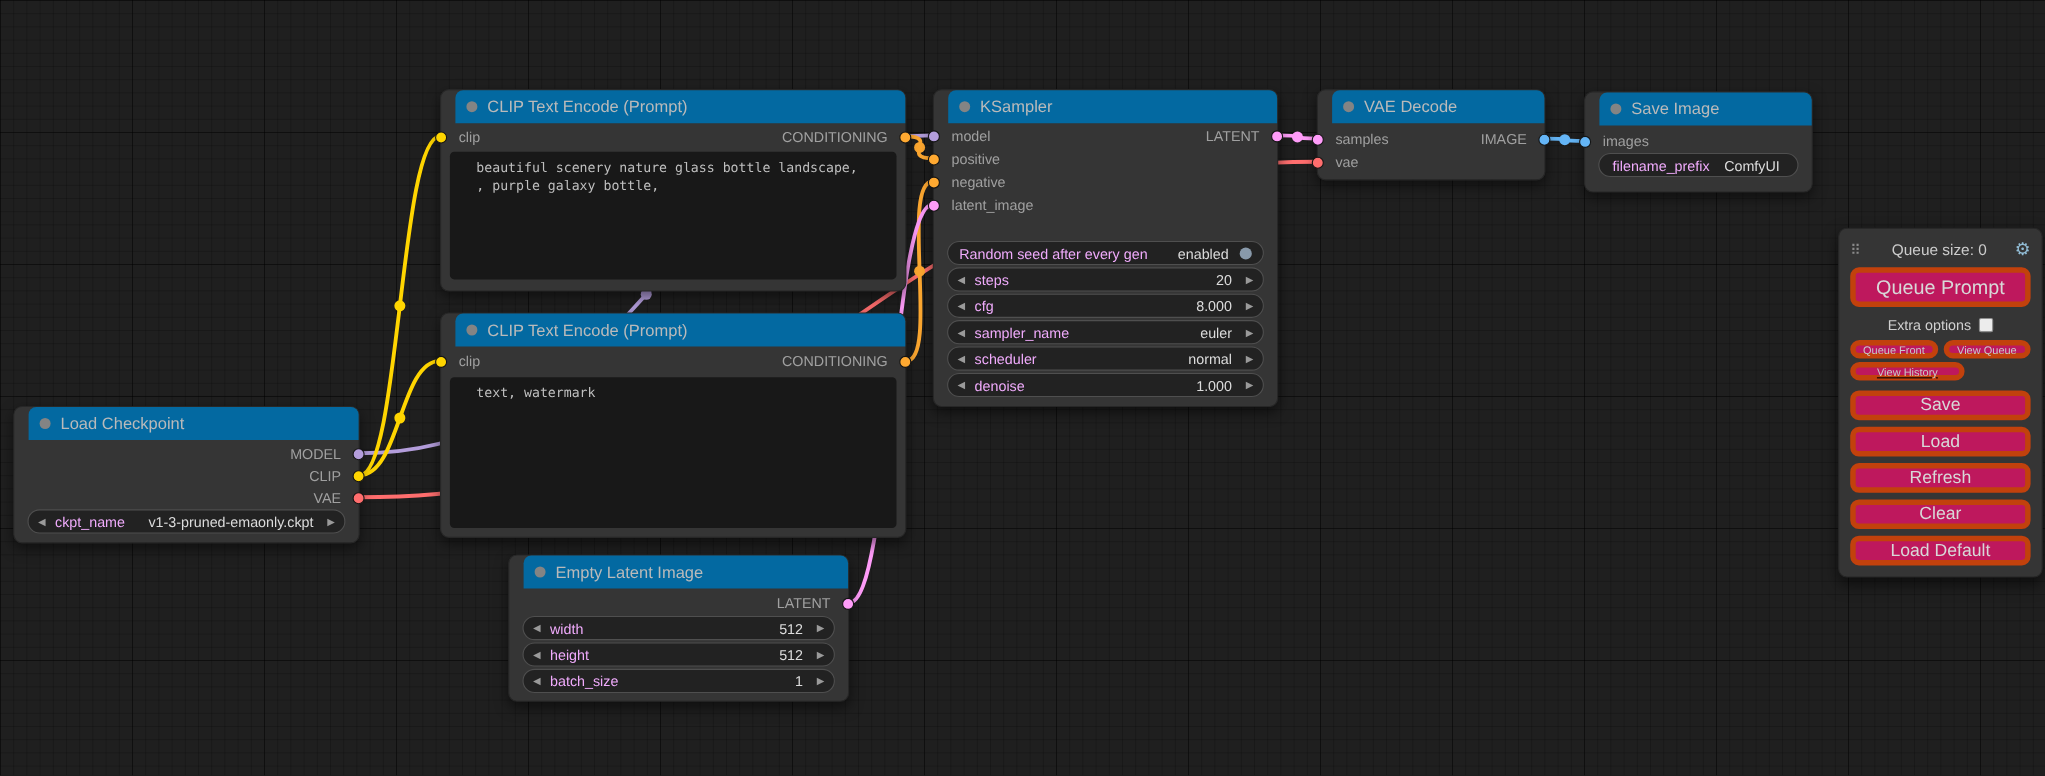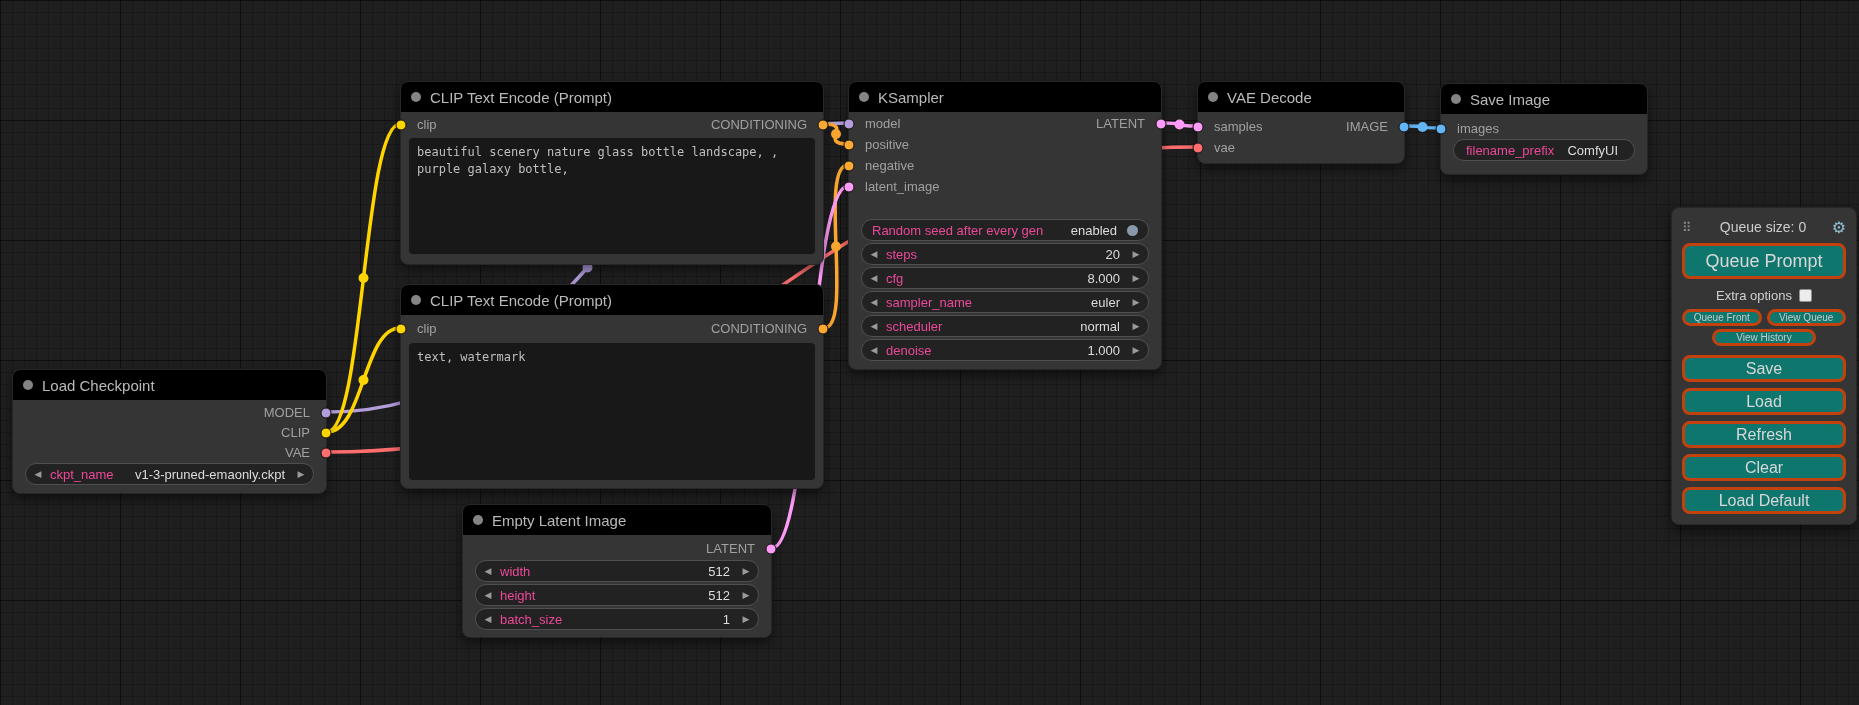--- a/index.html
+++ b/index.html
@@ -19,73 +19,73 @@
       linear-gradient(90deg, rgba(0,0,0,.20) 1px, transparent 1px);
     background-size:120px 120px,120px 120px,12px 12px,12px 12px;
   }
   #wire-layer{position:absolute;left:0;top:0;width:1859px;height:705px;z-index:1;}
 
   .node{
     position:absolute;z-index:2;background:#353535;border:1px solid #272727;
     border-radius:8px;box-shadow:0 5px 12px rgba(0,0,0,.5);
   }
   .node-title{
-    position:absolute;left:0;top:0;right:0;height:30px;background:#000000;
+    position:absolute;left:13px;top:0;right:0;height:30px;background:#0369a1;
     border-radius:7px 7px 0 0;display:flex;align-items:center;gap:9px;padding:0 10px;
   }
   .title-dot{width:10px;height:10px;border-radius:50%;background:#848484;flex:none;}
   .title-text{font-size:15px;color:#bababa;white-space:nowrap;}
   .in-label{position:absolute;left:16px;height:20px;line-height:20px;font-size:13px;color:#a0a0a0;white-space:nowrap;}
   .out-label{position:absolute;right:16px;height:20px;line-height:20px;font-size:13px;color:#a0a0a0;white-space:nowrap;}
   .port{
     position:absolute;width:11px;height:11px;border-radius:50%;
     background:#888;border:1px solid #141414;transform:translate(-50%,-50%);z-index:3;
   }
   .widget{
     position:absolute;left:12px;right:12px;height:22px;background:#222;
     border:1px solid #4f4f4f;border-radius:11px;display:flex;align-items:center;
     font-size:13px;overflow:hidden;white-space:nowrap;
   }
   .arrow-l,.arrow-r{flex:none;width:24px;text-align:center;color:#9a9a9a;font-size:9px;line-height:20px;}
   .arrow-l::before{content:"◀";}
   .arrow-r::before{content:"▶";}
-  .w-name{color:#ec4899;flex:none;}
+  .w-name{color:#f0abfc;flex:none;}
   .w-value{flex:1;text-align:right;color:#dcdcdc;padding:0 4px;overflow:hidden;text-overflow:ellipsis;}
   .widget.toggle{padding:0 10px;gap:6px;}
   .widget.textw{padding:0 12px;}
   .toggle-dot{flex:none;width:11px;height:11px;border-radius:50%;background:#8899AA;}
   .prompt-text{
     position:absolute;left:8px;right:8px;background:#181818;border-radius:4px;
-    padding:6px 8px;font-family:"DejaVu Sans Mono",monospace;font-size:12px;
+    padding:6px 24px;font-family:"DejaVu Sans Mono",monospace;font-size:12px;
     line-height:1.45;color:#bfbfbf;white-space:pre-wrap;overflow:hidden;cursor:text;
   }
 
   .menu{
     position:absolute;left:1671px;top:207px;width:186px;z-index:4;
     display:flex;flex-direction:column;background:#353535;border:1px solid #272727;
     border-radius:8px;box-shadow:0 6px 14px rgba(0,0,0,.55);padding:8px 10px 10px 10px;
   }
   .menu-header{display:flex;align-items:center;height:22px;color:#cccccc;font-size:14px;}
   .drag-dots{color:#8a8a8a;font-size:13px;width:16px;cursor:grab;}
   .drag-dots::before{content:"⠿";}
   .queue-size{flex:1;text-align:center;}
   .gear{color:#92bdd6;font-size:16px;width:18px;text-align:right;cursor:pointer;}
   .gear::before{content:"⚙";}
   .btn{
-    display:block;width:100%;background:#0f766e;border:3px solid #c2410c;border-radius:8px;
+    display:block;width:100%;background:#be185d;border:5px solid #c2410c;border-radius:8px;
     color:#d8d8d8;font-family:inherit;cursor:pointer;
   }
   .btn.queue{height:36px;font-size:18px;margin-top:5px;}
   .btn.big{height:27px;font-size:16px;margin-top:6px;}
   .btn.big.first{margin-top:9px;}
   .extra-row{display:flex;align-items:center;justify-content:center;gap:7px;margin-top:8px;height:17px;font-size:13px;color:#d0d0d0;}
   .checkbox{width:13px;height:13px;background:#ececec;border:1px solid #8f8f8f;border-radius:2px;cursor:pointer;}
   .pill-row{display:flex;gap:5px;margin-top:5px;}
   .btn.pill{flex:1;height:17px;font-size:10px;border-radius:9px;padding:0 2px;color:#c9c9c9;}
-  .vh-row{display:flex;justify-content:center;margin-top:3px;}
+  .vh-row{display:flex;margin-top:3px;text-decoration:underline;}
   .vh-row .btn.pill{flex:none;width:104px;}
 </style>
 </head>
 <body>
 
 <div id="canvas">
 
   <svg id="wire-layer">
       <path d="M 327 412 C 587.5 412 587.5 123 848 123" stroke="#B39DDB" stroke-width="3.5" fill="none" stroke-linecap="round"></path>
       <circle cx="587.5" cy="267.5" r="5" fill="#B39DDB"></circle>

